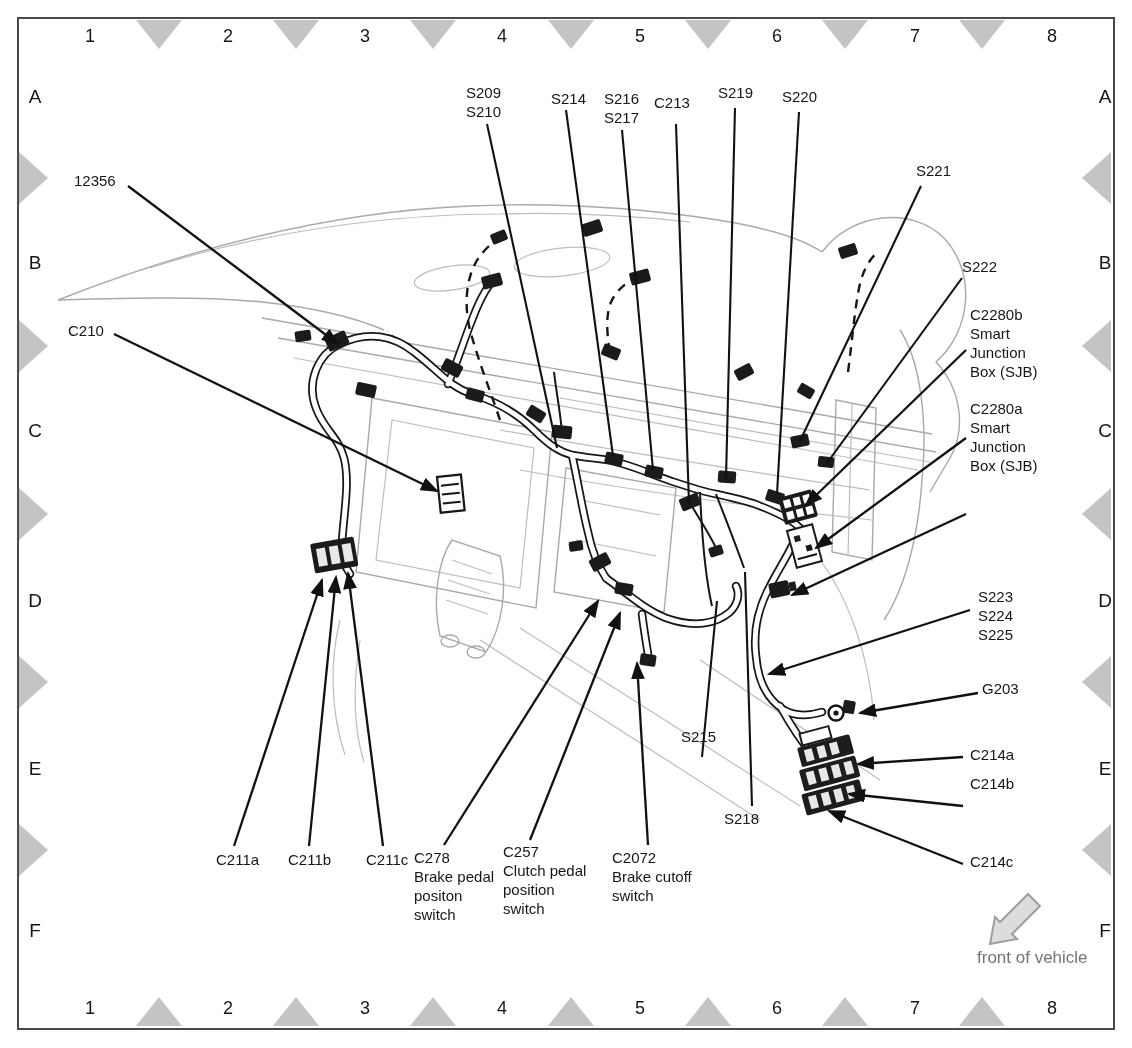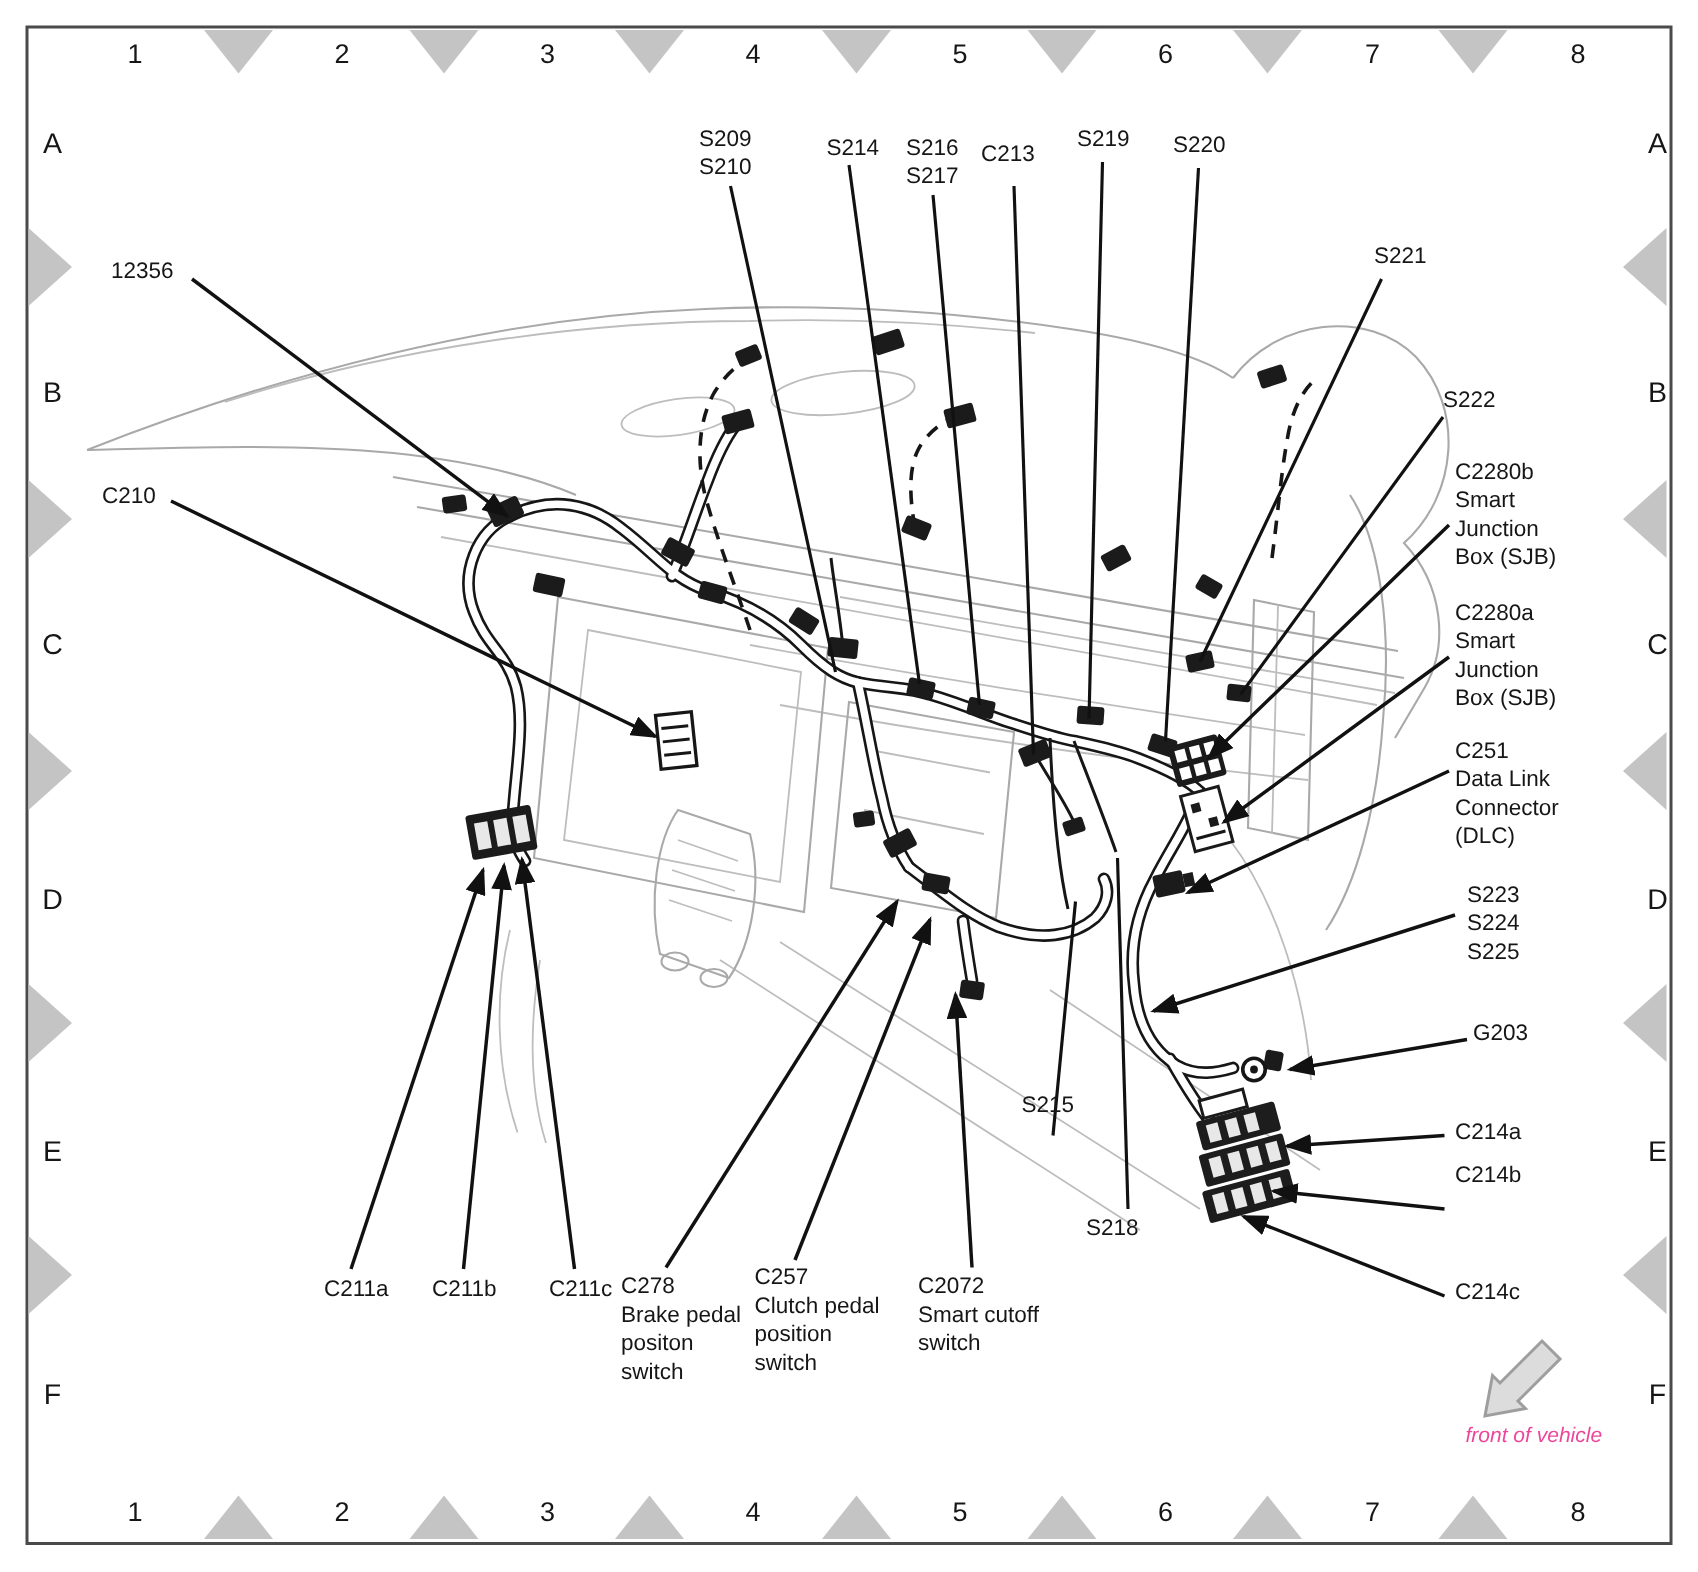--- a/index.html
+++ b/index.html
@@ -3,21 +3,21 @@
 <meta charset="utf-8">
 <style>
   html,body{margin:0;padding:0;background:#fff;}
   .stage{position:relative;width:1132px;height:1048px;background:#fff;overflow:hidden;
          font-family:"Liberation Sans",sans-serif;color:#161616;}
   .frame{position:absolute;left:17px;top:17px;width:1094px;height:1009px;border:2px solid #4a4a4a;}
   .artsvg{position:absolute;left:0;top:0;}
   .gridnum{position:absolute;width:44px;text-align:center;font-size:18px;}
   .gridrow{position:absolute;width:26px;text-align:center;font-size:19px;}
   .callout{position:absolute;font-size:15px;line-height:1.26;white-space:pre-line;}
-  .fov{position:absolute;font-size:14px;color:#ec4899;font-style:italic;}
+  .fov{position:absolute;font-size:17px;color:#737373;}
   .tri{fill:#c4c4c4;}
   .gray{stroke:#a9a9a9;fill:none;stroke-width:1.4;}
   .gray2{stroke:#bdbdbd;fill:none;stroke-width:1.2;}
   .tubes-outer path{stroke:#161616;stroke-width:8.5;fill:none;stroke-linecap:round;}
   .tubes-inner path{stroke:#ffffff;stroke-width:5;fill:none;stroke-linecap:round;}
   .dash{stroke:#161616;stroke-width:2.4;fill:none;stroke-dasharray:9 7;}
   .conn{fill:#1b1b1b;}
   .wire{stroke:#161616;stroke-width:2;fill:none;}
   .leader{stroke:#111;stroke-width:2.1;fill:none;}
   .leaderA{stroke:#111;stroke-width:2.3;fill:none;}
@@ -296,24 +296,20 @@
   <div class="callout" style="left:916px;top:162px">S221</div>
   <div class="callout" style="left:962px;top:258px">S222</div>
   <div class="callout" style="left:970px;top:306px">C2280b
 Smart
 Junction
 Box (SJB)</div>
   <div class="callout" style="left:970px;top:400px">C2280a
 Smart
 Junction
 Box (SJB)</div>
-  <div class="callout" style="left:970px;top:492px">C251
-Data Link
-Connector
-(DLC)</div>
   <div class="callout" style="left:978px;top:588px">S223
 S224
 S225</div>
   <div class="callout" style="left:982px;top:680px">G203</div>
   <div class="callout" style="left:970px;top:746px">C214a</div>
   <div class="callout" style="left:970px;top:775px">C214b</div>
   <div class="callout" style="left:970px;top:853px">C214c</div>
   <div class="callout" style="left:681px;top:728px">S215</div>
   <div class="callout" style="left:724px;top:810px">S218</div>
   <div class="callout" style="left:216px;top:851px">C211a</div>
@@ -321,18 +317,18 @@
   <div class="callout" style="left:366px;top:851px">C211c</div>
   <div class="callout" style="left:414px;top:849px">C278
 Brake pedal
 positon
 switch</div>
   <div class="callout" style="left:503px;top:843px">C257
 Clutch pedal
 position
 switch</div>
   <div class="callout" style="left:612px;top:849px">C2072
-Smart cutoff
+Brake cutoff
 switch</div>
 
   <div class="fov" style="left:977px;top:948px">front of vehicle</div>
 
 </div>
 
 </body></html>

